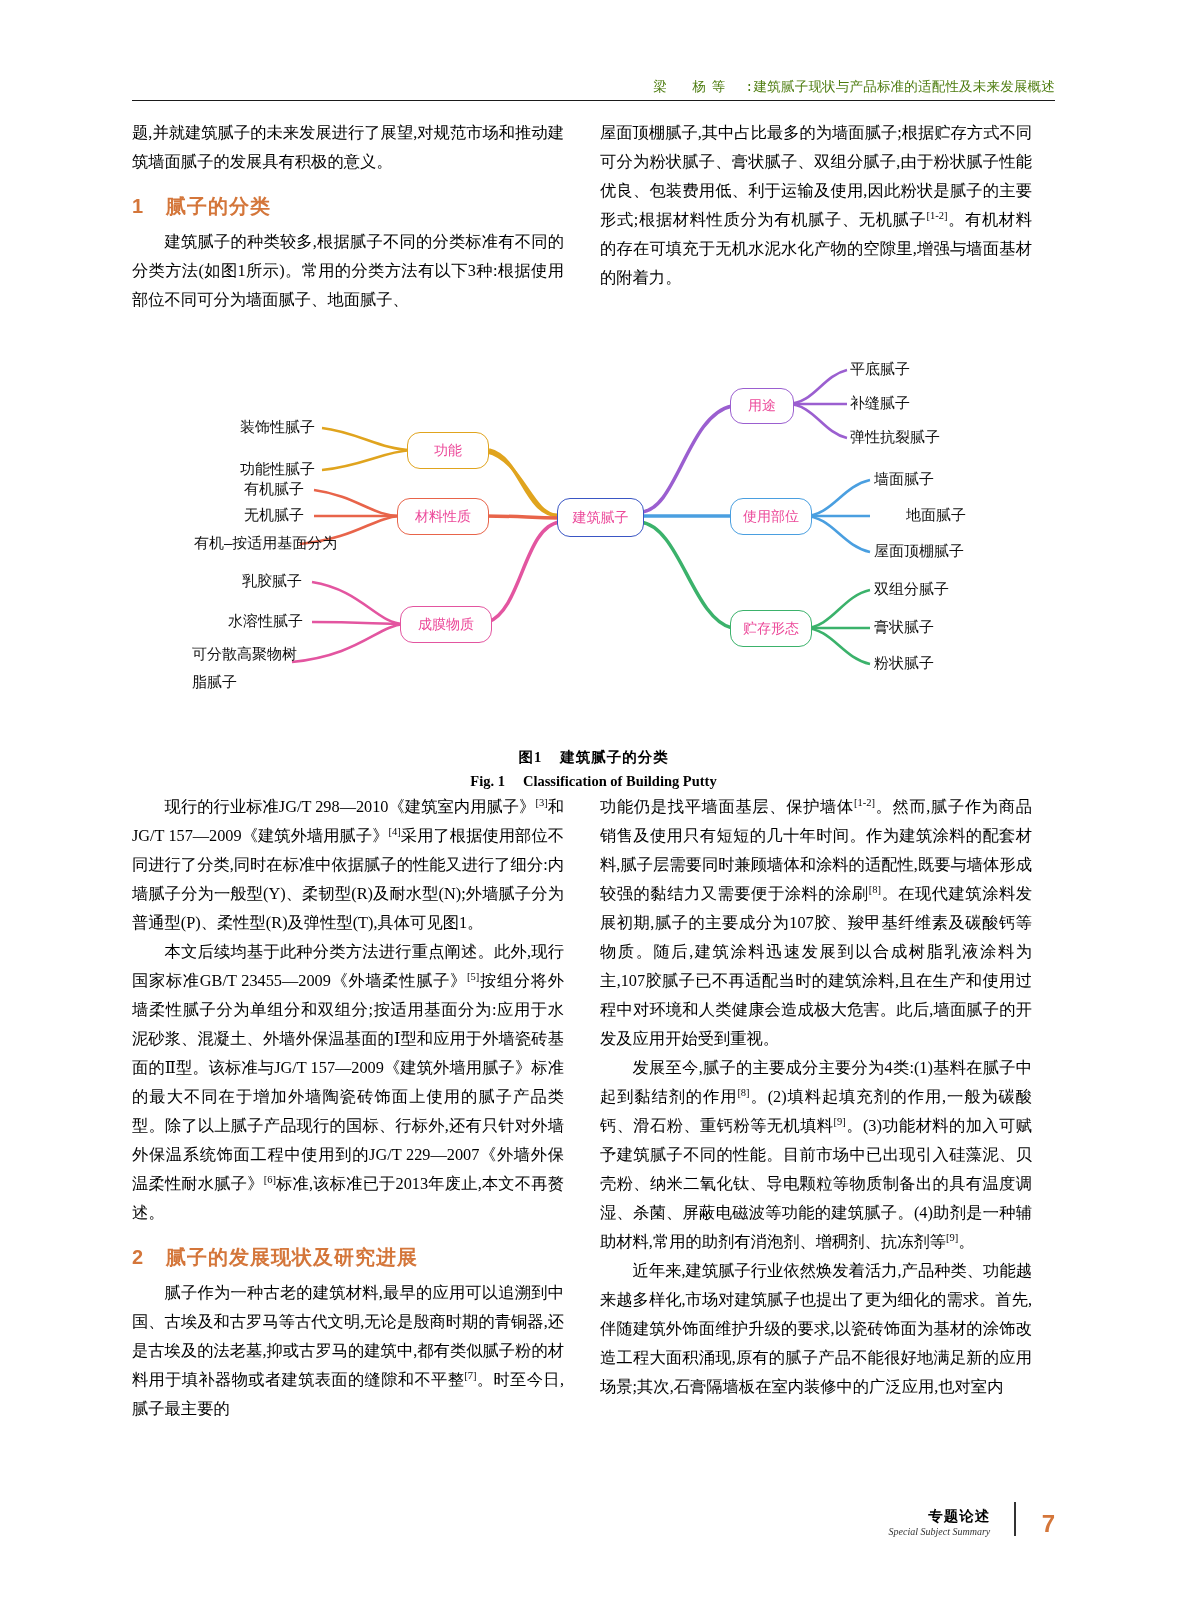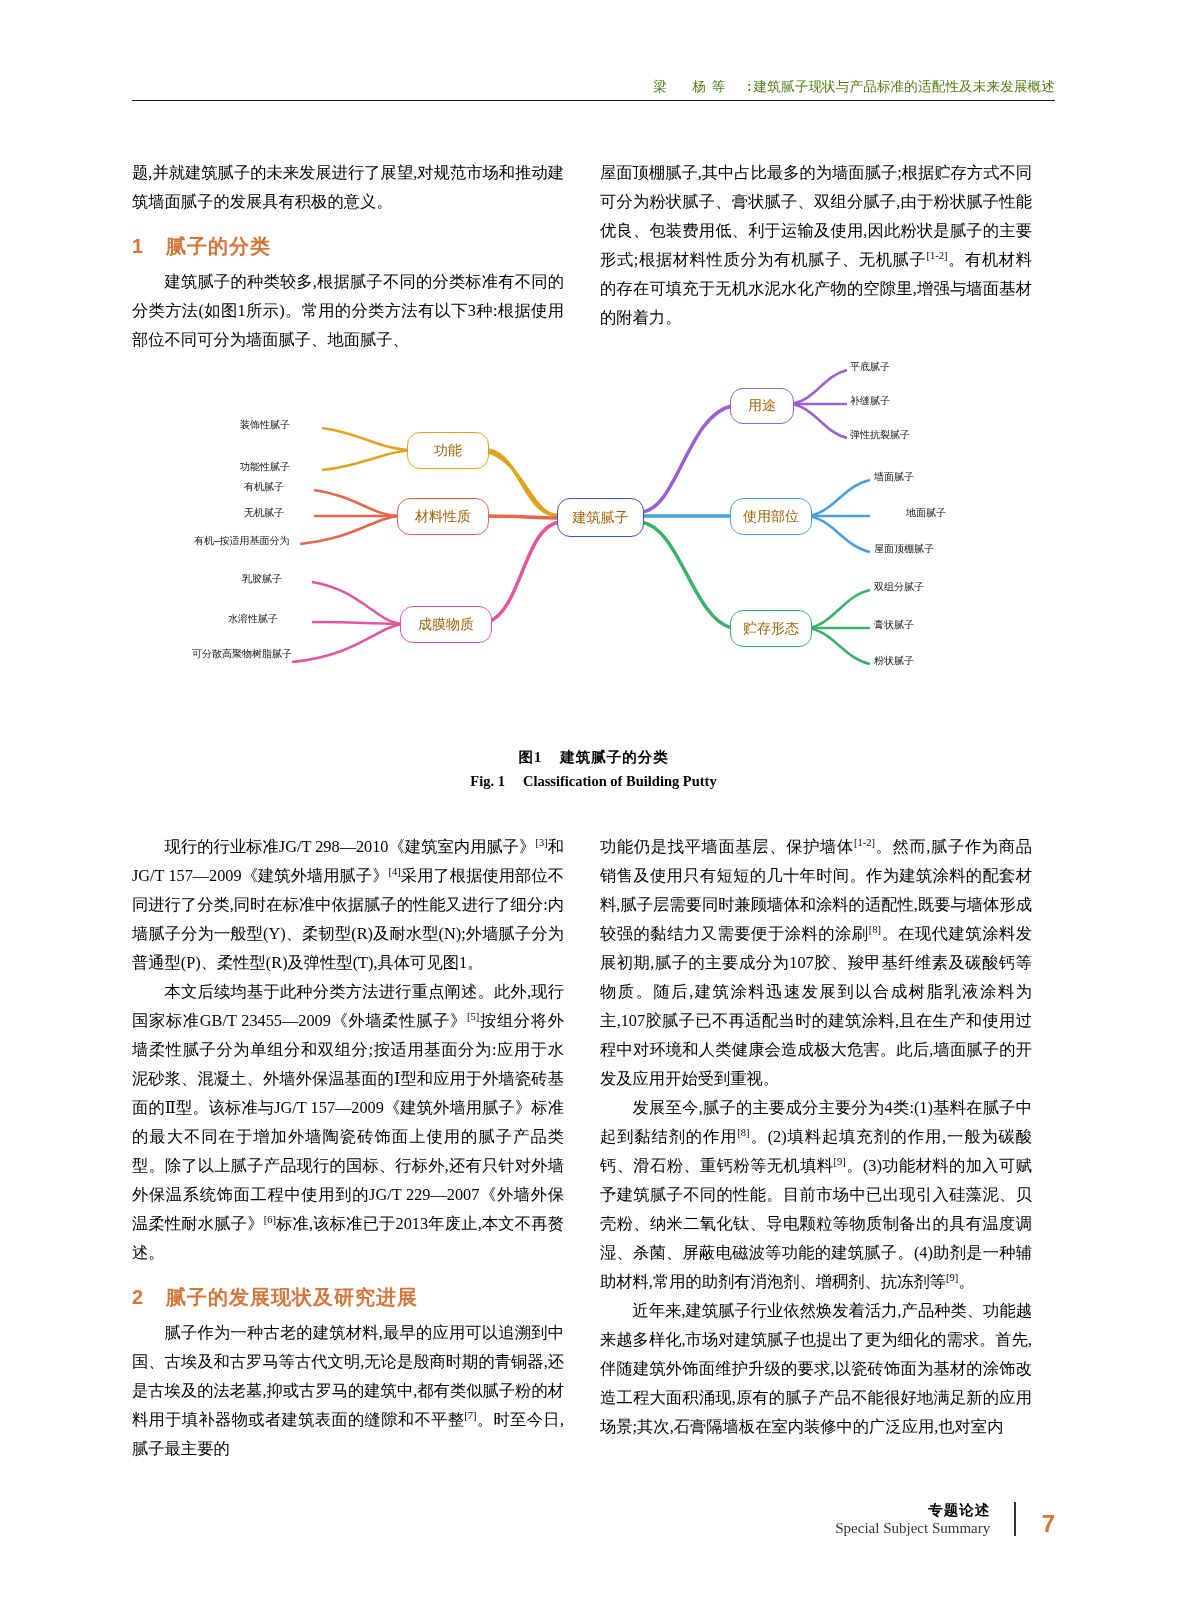--- a/index.html
+++ b/index.html
@@ -44,21 +44,20 @@
     background: #1a1a1a;
   }
   
   .col {
     position: absolute;
     width: 432px;
     font-size: 16.3px;
     line-height: 29px;
     text-align: justify;
     text-justify: inter-ideograph;
-    margin-top: 40px;
   }
   .col.left  { left: 132px; }
   .col.right { left: 600px; }
 
   .para {
     margin: 0;
     text-indent: 2em;
   }
   .para.noindent { text-indent: 0; }
 
@@ -103,32 +102,32 @@
   .fig-caption .sp { display: inline-block; width: 18px; }
 
   
   .node {
     position: absolute;
     font-family: "Liberation Sans", sans-serif;
     font-size: 13.5px;
     white-space: nowrap;
     color: #111;
   }
-  .leaf { font-size: 10px; }
+  .leaf { font-size: 15px; }
   .box {
     position: absolute;
     border-radius: 13px;
     border: 1.4px solid #888;
     background: #fff;
     font-family: "Liberation Sans", sans-serif;
     font-size: 14px;
     display: flex;
     align-items: center;
     justify-content: center;
-    color: #a16207;
+    color: #ec4899;
     white-space: nowrap;
   }
 
   
   .footer {
     position: absolute;
     bottom: 62px;
     right: 132px;
     display: flex;
     align-items: flex-end;
@@ -139,22 +138,23 @@
     line-height: 1.25;
   }
   .footer-cn {
     font-family: "Liberation Sans", sans-serif;
     font-size: 14.5px;
     font-weight: bold;
     letter-spacing: 1px;
   }
   .footer-en {
     font-family: "Liberation Serif", serif;
-    font-size: 15px;
+    font-size: 10px;
     color: #333;
+    font-style: italic;
   }
   .footer-sep {
     width: 1.4px;
     height: 34px;
     background: #333;
     margin: 0 6px 2px 4px;
   }
   .page-num {
     font-family: "Liberation Sans", sans-serif;
     font-size: 24px;

